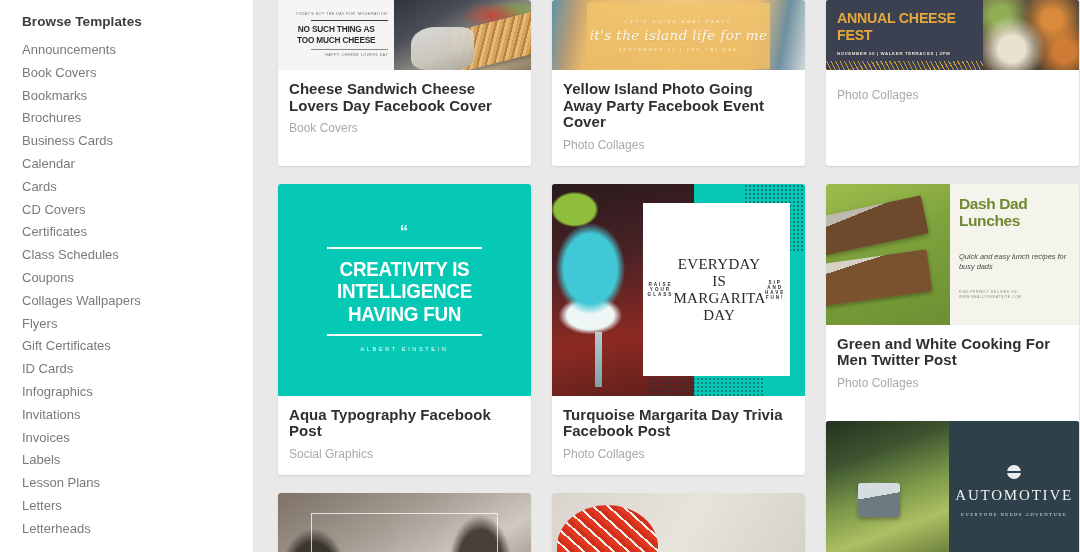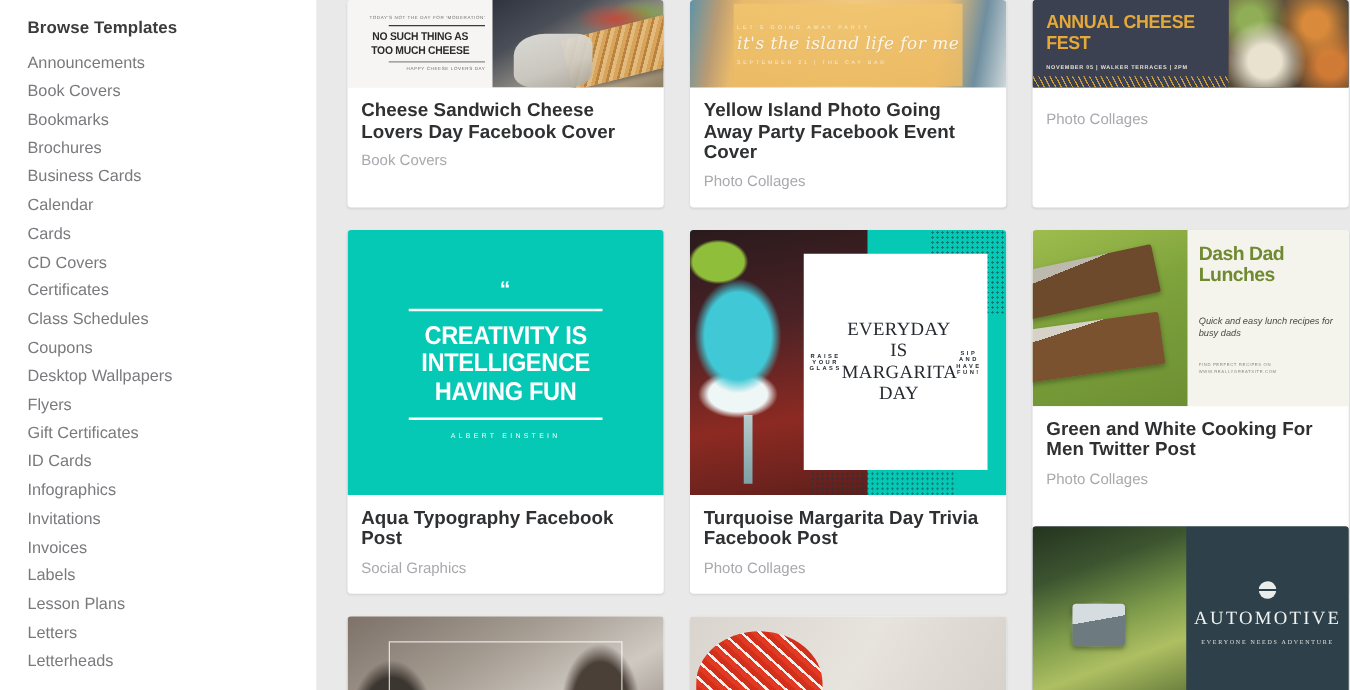--- a/index.html
+++ b/index.html
@@ -105,21 +105,21 @@
   
   .t-island {
     background: linear-gradient(100deg, #5f93a8 0%, #b99b74 9%, #e8b96a 16%, #f0c87f 50%, #ebbd73 78%, #6f8fa0 90%, #cfd8da 100%);
     position: relative;
     display: flex; align-items: center; justify-content: center;
   }
   .t-island .overlay {
     position: absolute; left: 14%; right: 14%; top: 4%; bottom: 2%;
     background: linear-gradient(180deg, rgba(241,197,110,.82), rgba(236,186,99,.88));
   }
-  .t-island .txt { position: relative; color: #fdf6e8; }
+  .t-island .txt { position: relative; text-align: center; color: #fdf6e8; }
   .t-island .s1 { font-size: 4.2px; letter-spacing: 2.4px; text-transform: uppercase; opacity: .82; }
   .t-island .s2 {
     font-family: "DejaVu Serif", serif; font-style: italic;
     font-size: 13.5px; margin: 3px 0 4px; letter-spacing: .4px;
     text-shadow: 0 1px 1px rgba(0,0,0,.08);
   }
   .t-island .s3 { font-size: 4.2px; letter-spacing: 2.2px; text-transform: uppercase; opacity: .8; }
 
   
   .t-fest { display: flex; background: #3a4050; }
@@ -313,21 +313,21 @@
       <li class="sidebar-item">Book Covers</li>
       <li class="sidebar-item">Bookmarks</li>
       <li class="sidebar-item">Brochures</li>
       <li class="sidebar-item">Business Cards</li>
       <li class="sidebar-item">Calendar</li>
       <li class="sidebar-item">Cards</li>
       <li class="sidebar-item">CD Covers</li>
       <li class="sidebar-item">Certificates</li>
       <li class="sidebar-item">Class Schedules</li>
       <li class="sidebar-item">Coupons</li>
-      <li class="sidebar-item">Desktop Wallpapers</li>
+      <li class="sidebar-item">Collages Wallpapers</li>
       <li class="sidebar-item">Flyers</li>
       <li class="sidebar-item">Gift Certificates</li>
       <li class="sidebar-item">ID Cards</li>
       <li class="sidebar-item">Infographics</li>
       <li class="sidebar-item">Invitations</li>
       <li class="sidebar-item">Invoices</li>
       <li class="sidebar-item">Labels</li>
       <li class="sidebar-item">Lesson Plans</li>
       <li class="sidebar-item">Letters</li>
       <li class="sidebar-item">Letterheads</li>

